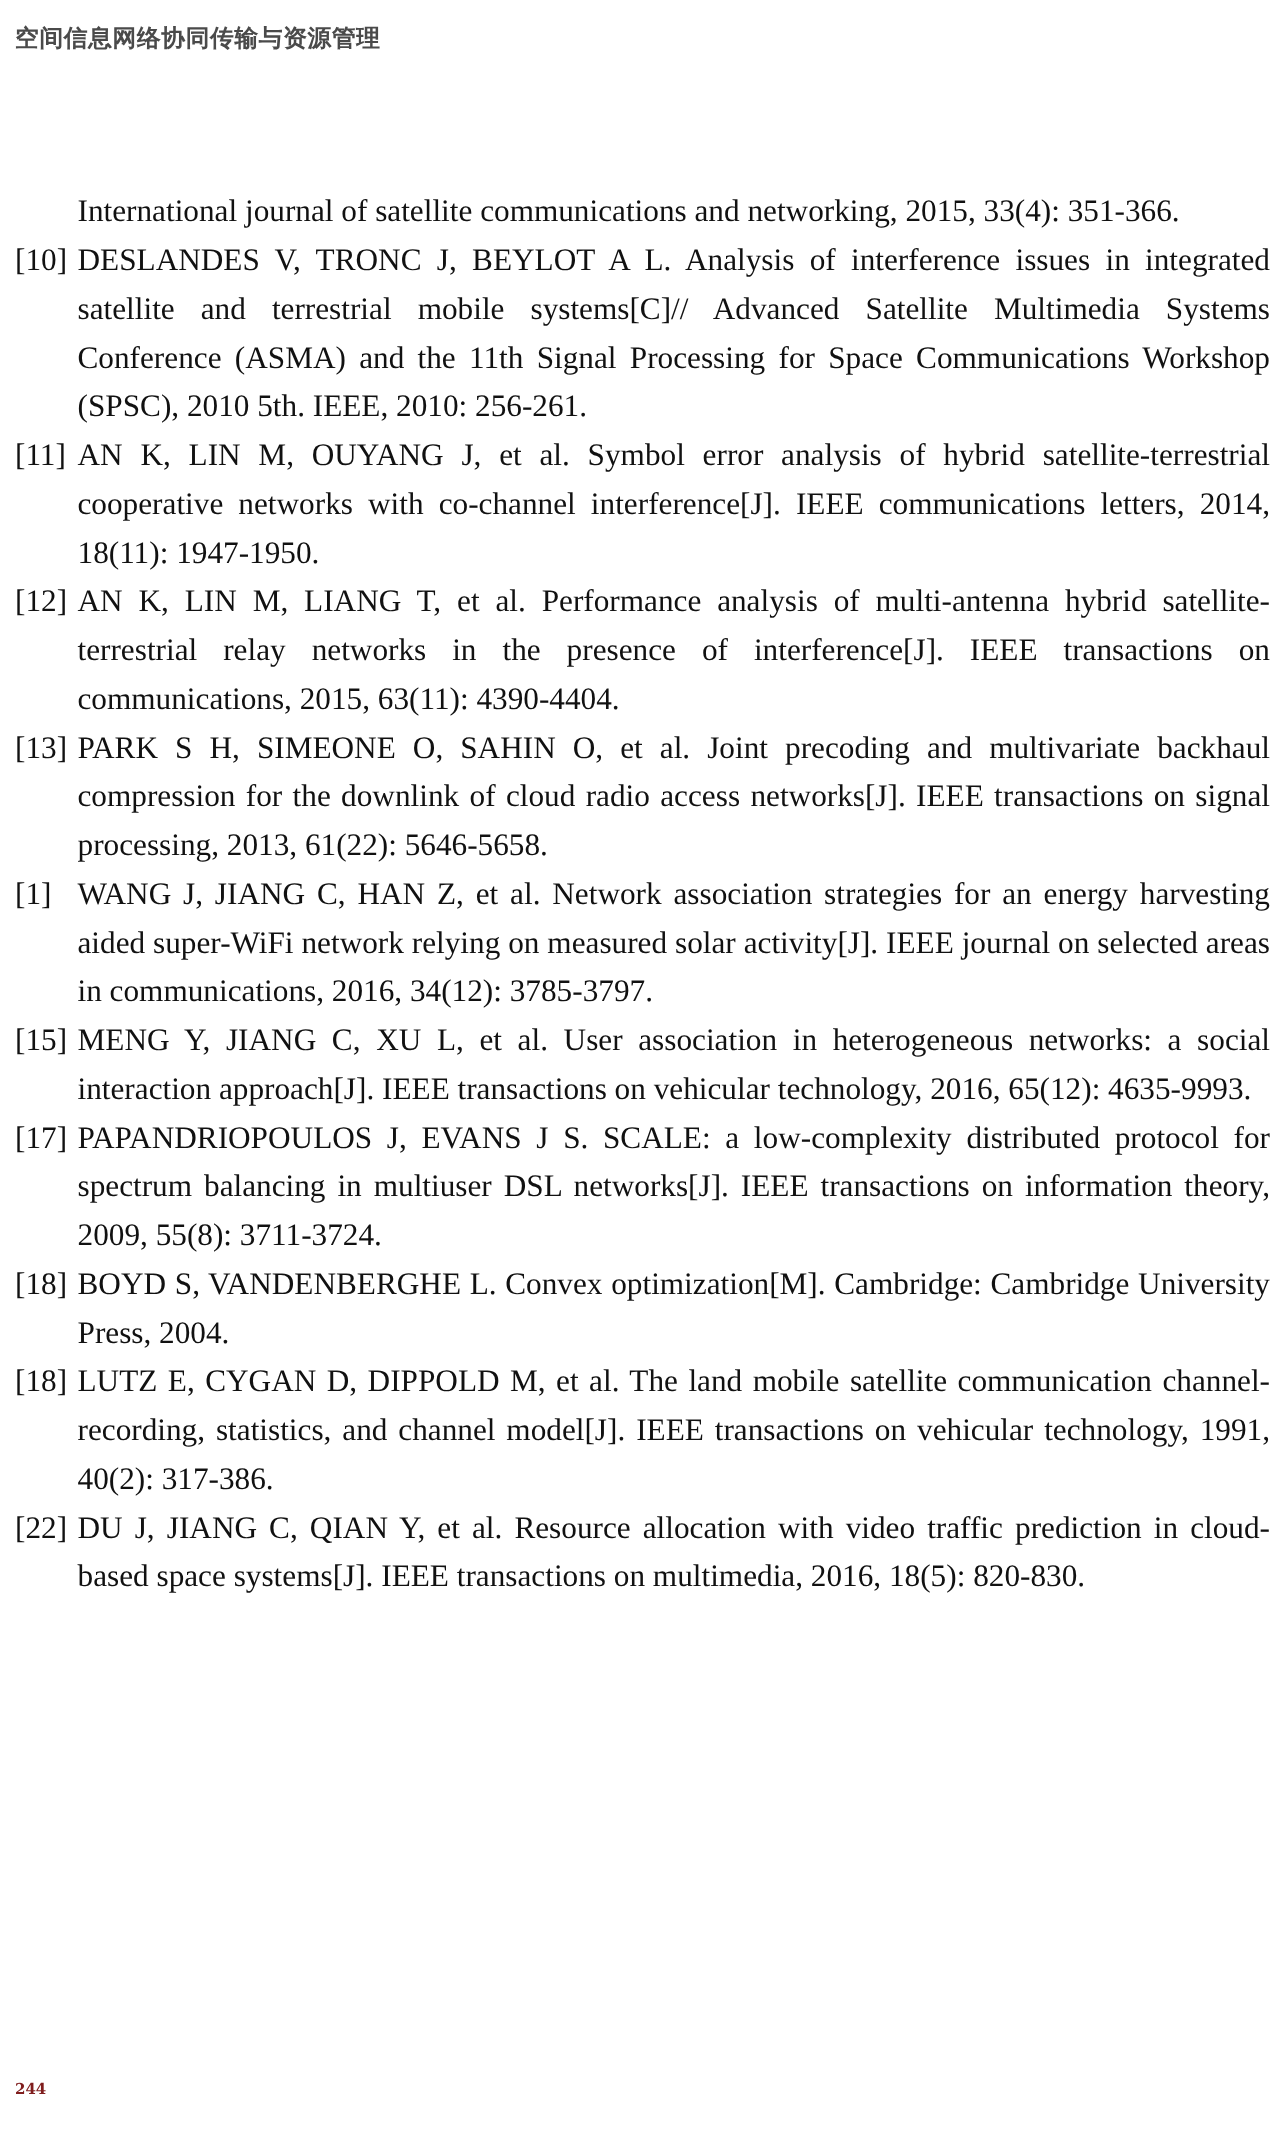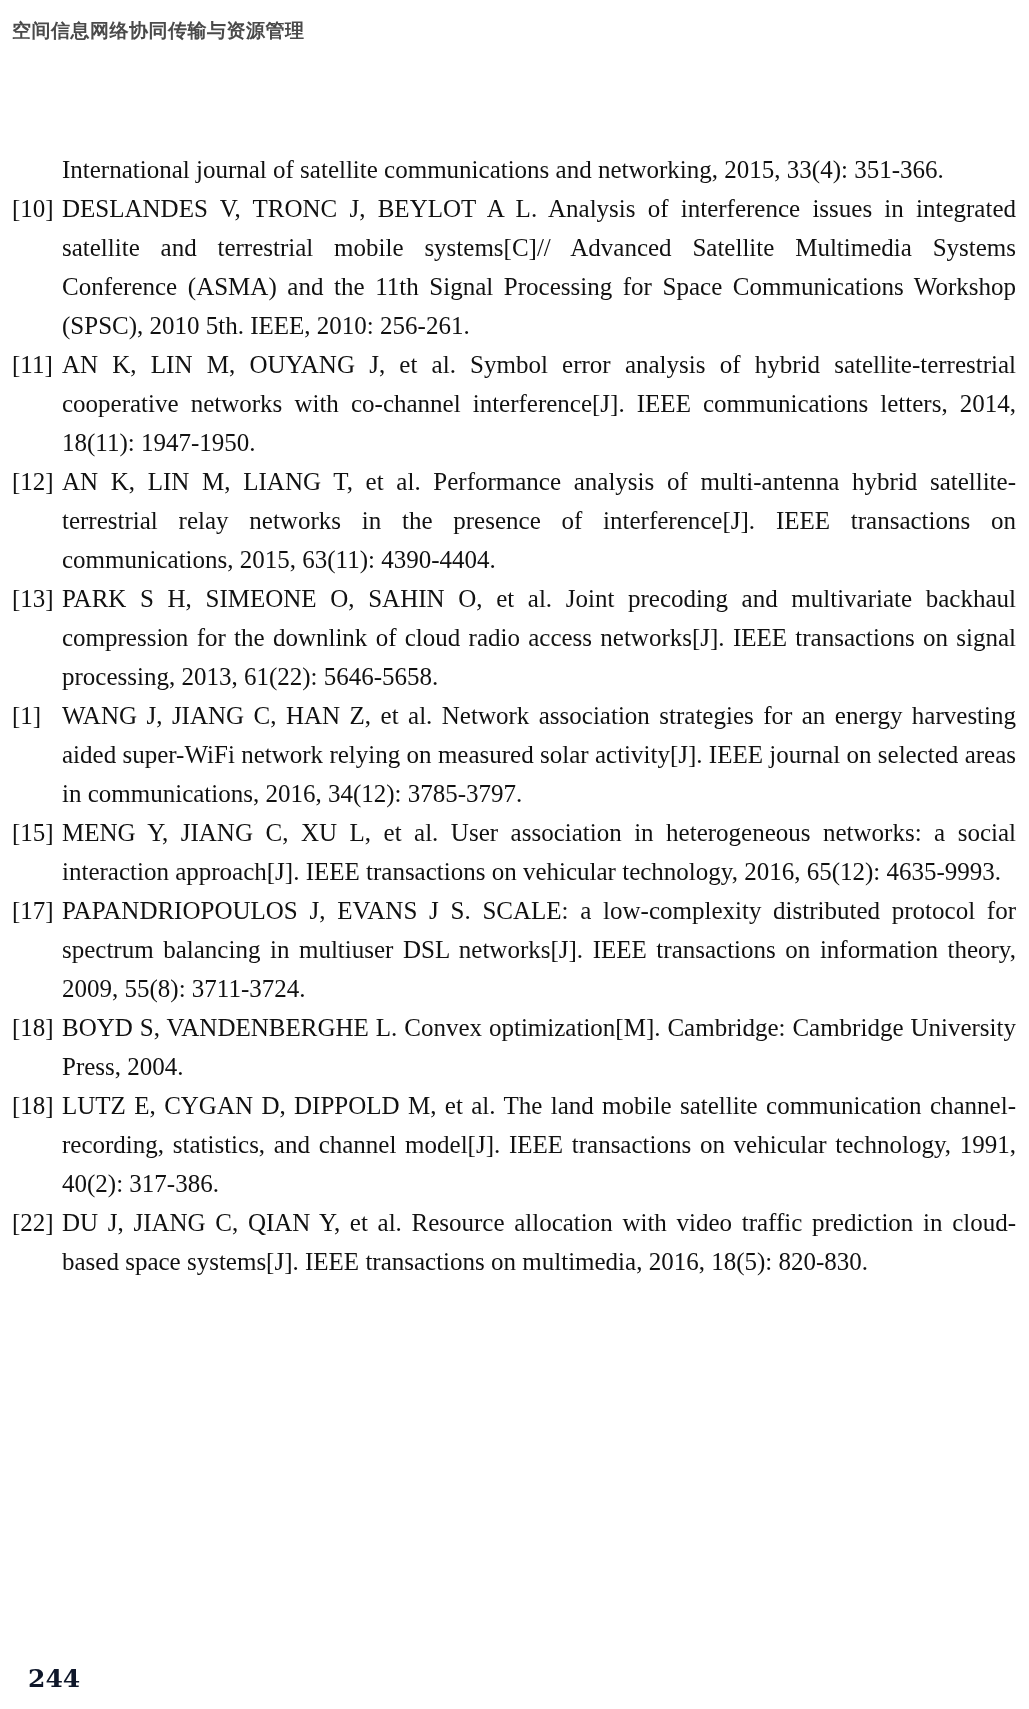--- a/index.html
+++ b/index.html
@@ -12,23 +12,23 @@
   .refs {
     position: absolute; left: 12px; top: 150px; width: 1004px;
     font-family: "Liberation Serif", serif; font-size: 25px;
     color: #111111; line-height: 39px;
   }
   .ref { display: flex; }
   .ref-num { flex: 0 0 50px; white-space: nowrap; }
   .ref-text { flex: 1 1 auto; text-align: justify; }
   .ref.continuation .ref-text { text-align: left; }
   .page-number {
-    position: absolute; left: 28px; top: 1664px;
+    position: absolute; left: 12px; top: 1664px;
     font-family: "DejaVu Serif", serif; font-weight: bold;
-    font-size: 25px; color: #0f172a;
+    font-size: 12px; color: #7f1d1d;
   }
 </style>
 </head>
 <body>
 
 <div class="running-header">空间信息网络协同传输与资源管理</div>
 
 <div class="refs">
   <div class="ref continuation">
     <span class="ref-num"></span>

